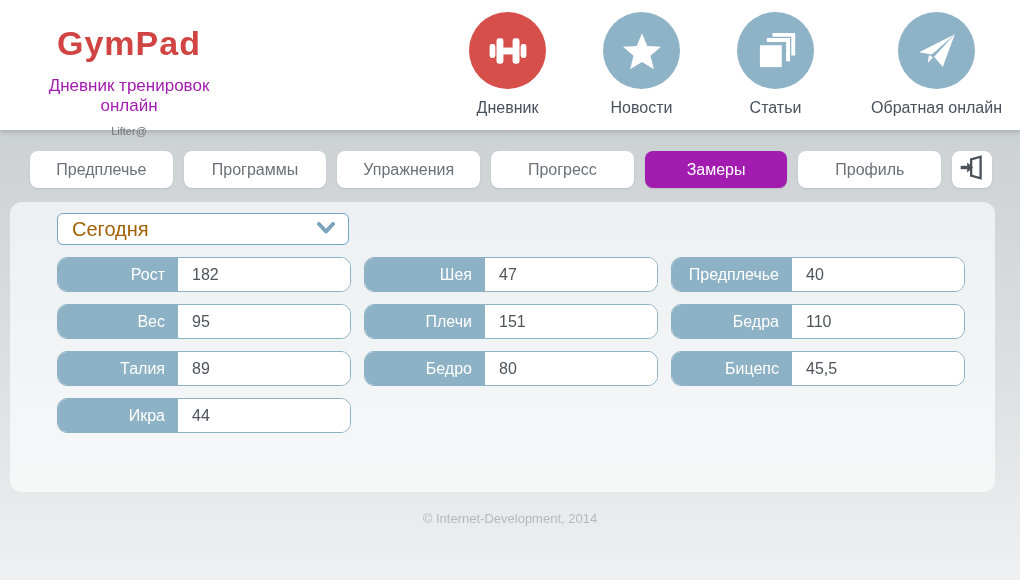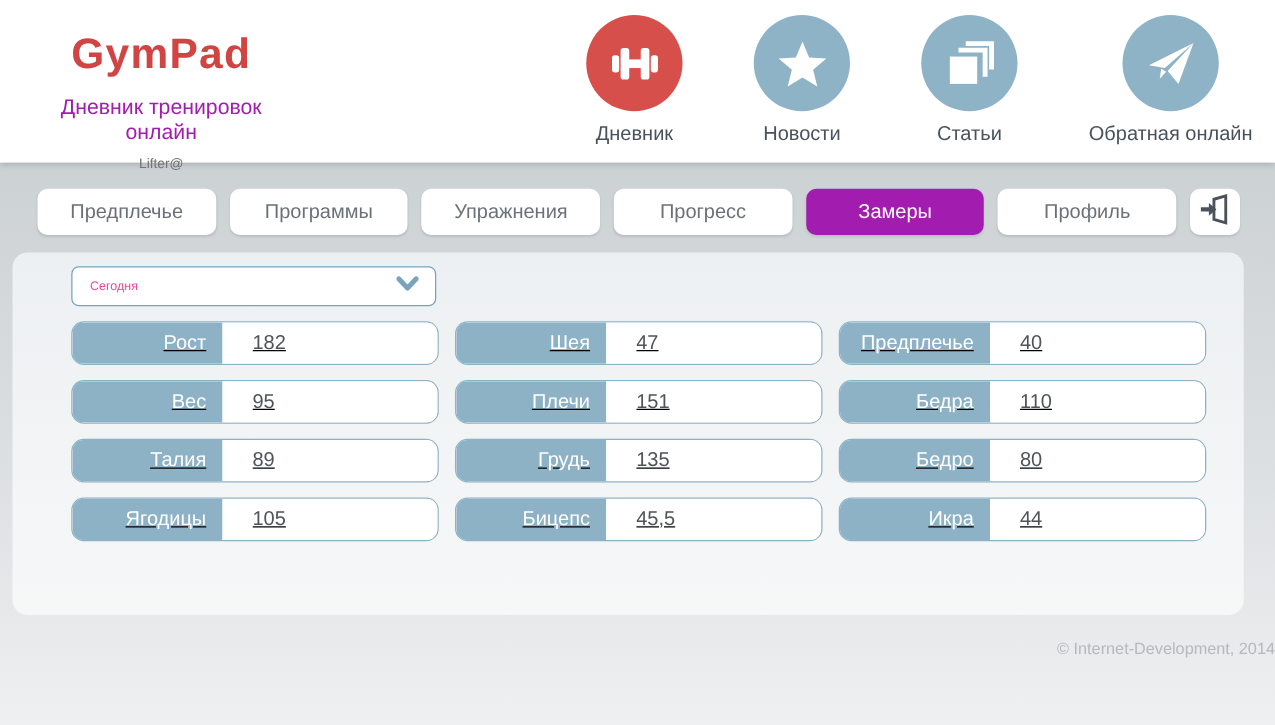--- a/index.html
+++ b/index.html
@@ -51,43 +51,43 @@
   .panel {
     position:absolute; top:202px; left:10px; width:985px; height:290px;
     border-radius:12px; z-index:1;
     background:linear-gradient(180deg,#edf0f2 0%,#f6f8f8 100%);
   }
   .date-select {
     position:absolute; top:11px; left:47px; width:292px; height:32px;
     background:#fff; border:1px solid #74a4c4; border-radius:6px;
     display:flex; align-items:center; cursor:pointer;
   }
-  .date-select-value { font-size:10px; color:#ec4899; padding-left:14px; flex:1; }
+  .date-select-value { font-size:20px; color:#a16207; padding-left:14px; flex:1; }
   .date-select svg { width:18px; height:12px; margin-right:13px; }
   .mgrid {
     position:absolute; top:55px; left:47px; right:30px;
     display:grid; grid-template-columns:repeat(3,1fr);
-    column-gap:13px; row-gap:12px;text-decoration:underline;
+    column-gap:13px; row-gap:12px;
   }
   .mrow {
     display:flex; height:35px; background:#fff;
     border:1px solid #8db1c5; border-radius:10px; overflow:hidden;
   }
   .mlabel {
     flex:0 0 120px; background:#8db1c5; color:#fff; font-size:16px;
     display:flex; align-items:center; justify-content:flex-end; padding-right:13px;
   }
   .minput {
     flex:1; min-width:0; border:none; outline:none; background:#fff;
-    padding:0 24px; font-size:16px; color:#4e545a;
+    padding:0 14px; font-size:16px; color:#4e545a;
     font-family:"Liberation Sans", sans-serif;
   }
   
   .footer {
-    position:absolute; top:511px; left:0; right:0; text-align:right;
+    position:absolute; top:511px; left:0; right:0; text-align:center;
     font-size:13px; color:#b4b9bd;
   }
 </style>
 </head>
 <body>
 
 <div class="page">
 
   <div class="header">
     <div class="brand">
@@ -200,33 +200,25 @@
       <div class="mrow">
         <span class="mlabel">Бедра</span>
         <input class="minput" type="text" value="110" style="">
       </div>
 
       <div class="mrow">
         <span class="mlabel">Талия</span>
         <input class="minput" type="text" value="89" style="">
       </div>
       <div class="mrow">
-        <span class="mlabel">Грудь</span>
-        <input class="minput" type="text" value="135" style="">
-      </div>
-      <div class="mrow">
         <span class="mlabel">Бедро</span>
         <input class="minput" type="text" value="80" style="">
       </div>
 
       <div class="mrow">
-        <span class="mlabel">Ягодицы</span>
-        <input class="minput" type="text" value="105" style="">
-      </div>
-      <div class="mrow">
         <span class="mlabel">Бицепс</span>
         <input class="minput" type="text" value="45,5" style="">
       </div>
       <div class="mrow">
         <span class="mlabel">Икра</span>
         <input class="minput" type="text" value="44" style="">
       </div>
     </div>
   </div>
 

